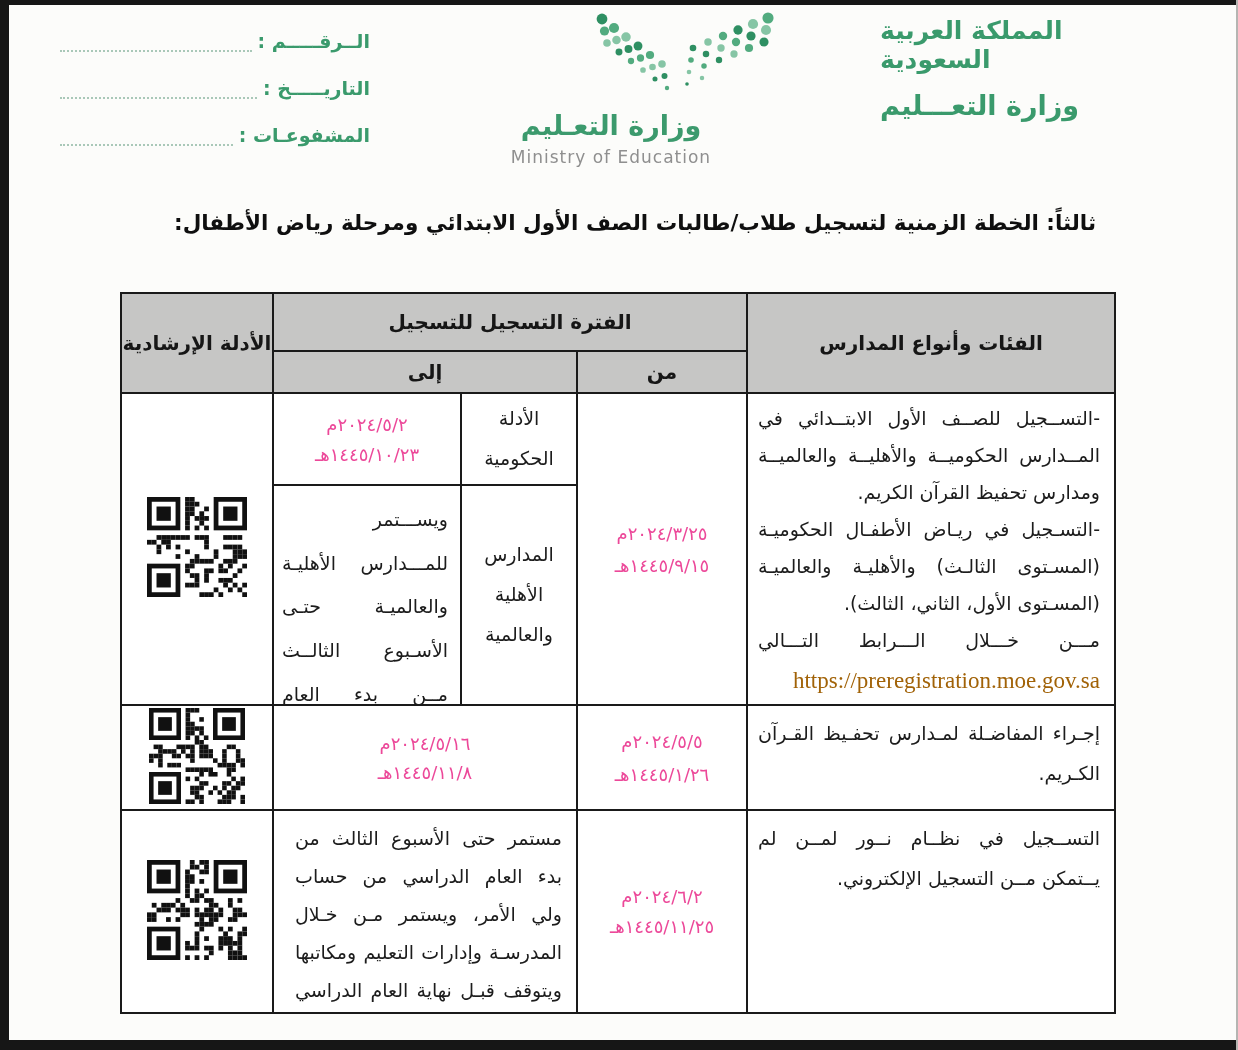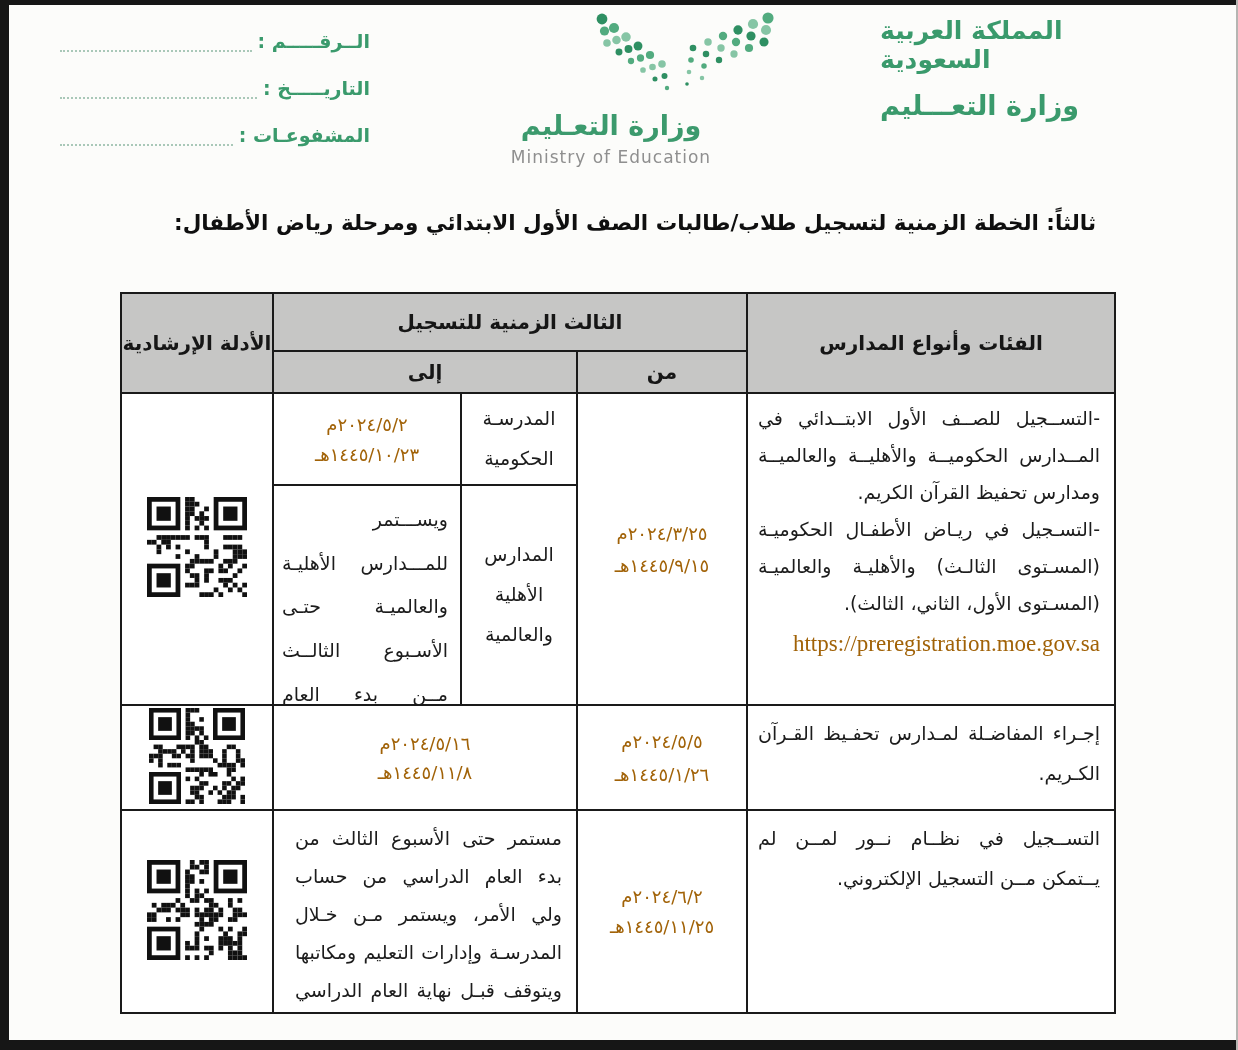--- a/index.html
+++ b/index.html
@@ -64,21 +64,21 @@
   .r3-from{grid-column:2;grid-row:6;}
   .r3-to{grid-column:3;grid-row:6;}
   .r3-qr{grid-column:4;grid-row:6;}
 
   .para-cell{padding:6px 14px 6px 10px;font-size:19px;line-height:1.95;}
   .para-cell p{margin:0;text-align:justify;text-align-last:right;}
   .justify-last{text-align:justify !important;text-align-last:justify !important;}
   .url-line{direction:ltr;text-align:center;font-family:"Liberation Serif",serif;font-size:23px;color:#a16207;}
 
   .dates{height:100%;display:flex;flex-direction:column;justify-content:center;align-items:center;gap:11px;
-    font-size:18px;color:#a16207;}
+    font-size:18px;color:#ec4899;}
   .qrcell{display:flex;align-items:center;justify-content:center;height:100%;}
 
   .split{display:flex;background:#1a1a1a;gap:2px;height:100%;}
   .split .lbl{width:106px;background:#fff;display:flex;align-items:center;justify-content:center;
     text-align:center;font-size:19px;line-height:2.1;padding:4px;}
   .split .cnt{flex:1;background:#fff;}
   .intl-text{padding:12px 12px 8px 8px;font-size:19px;line-height:2.3;text-align:justify;text-align-last:center;margin:0;}
   .r3-to .para-cell-inner{padding:8px 14px 4px 21px;font-size:19px;line-height:2.0;text-align:justify;text-align-last:right;}
   .r2-cat .inner, .r3-cat .inner{padding:8px 14px 4px 10px;font-size:19px;line-height:2.1;text-align:justify;text-align-last:right;}
 </style>
@@ -153,39 +153,40 @@
 
   <div class="kingdom">
     <div class="k1">المملكة العربية السعودية</div>
     <div class="k2">وزارة التعـــليم</div>
   </div>
 
   <div class="doc-title">ثالثاً: الخطة الزمنية لتسجيل طلاب/طالبات الصف الأول الابتدائي ومرحلة رياض الأطفال:</div>
 
   <div class="reg-table">
     <div class="cell hcell h-cat">الفئات وأنواع المدارس</div>
-    <div class="cell hcell h-period">الثالث الزمنية للتسجيل</div>
+    <div class="cell hcell h-period">الفترة التسجيل للتسجيل</div>
     <div class="cell hcell h-from">من</div>
     <div class="cell hcell h-to">إلى</div>
     <div class="cell hcell h-guides">الأدلة الإرشادية</div>
 
     <div class="cell r1-cat para-cell">
       <p>-التســجيل للصــف الأول الابتــدائي في المــدارس الحكوميــة والأهليــة والعالميــة ومدارس تحفيظ القرآن الكريم.</p>
       <p>-التسـجيل في ريـاض الأطفـال الحكوميـة (المسـتوى الثالـث) والأهليـة والعالميـة (المسـتوى الأول، الثاني، الثالث).</p>
+      <p class="justify-last">مـــن خـــلال الـــرابط التـــالي</p>
       <p class="url-line">https://preregistration.moe.gov.sa</p>
     </div>
     <div class="cell r1-from">
       <div class="dates">
         <span>٢٠٢٤/٣/٢٥م</span>
         <span>١٤٤٥/٩/١٥هـ</span>
       </div>
     </div>
     <div class="cell r1-to-gov">
       <div class="split">
-        <div class="lbl">المدرسـة الحكومية</div>
+        <div class="lbl">الأدلة الحكومية</div>
         <div class="cnt">
           <div class="dates" style="gap:9px;">
             <span>٢٠٢٤/٥/٢م</span>
             <span>١٤٤٥/١٠/٢٣هـ</span>
           </div>
         </div>
       </div>
     </div>
     <div class="cell r1-to-intl">
       <div class="split">

